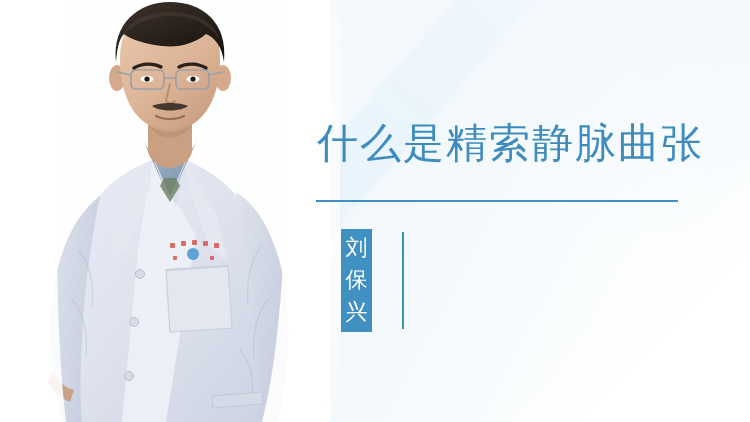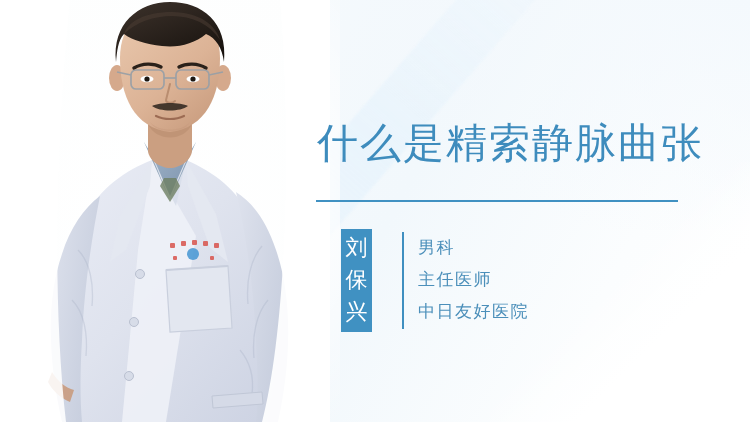--- a/index.html
+++ b/index.html
@@ -300,20 +300,15 @@
   <div class="info-block">
 
     <div class="name-box">
       <span>刘</span>
       <span>保</span>
       <span>兴</span>
     </div>
 
     <div class="vline"></div>
 
-    <div class="info-list">
-      <div class="line">男科</div>
-      <div class="line">主任医师</div>
-      <div class="line">中日友好医院</div>
-    </div>
   </div>
 
 </div>
 
 </body></html>

